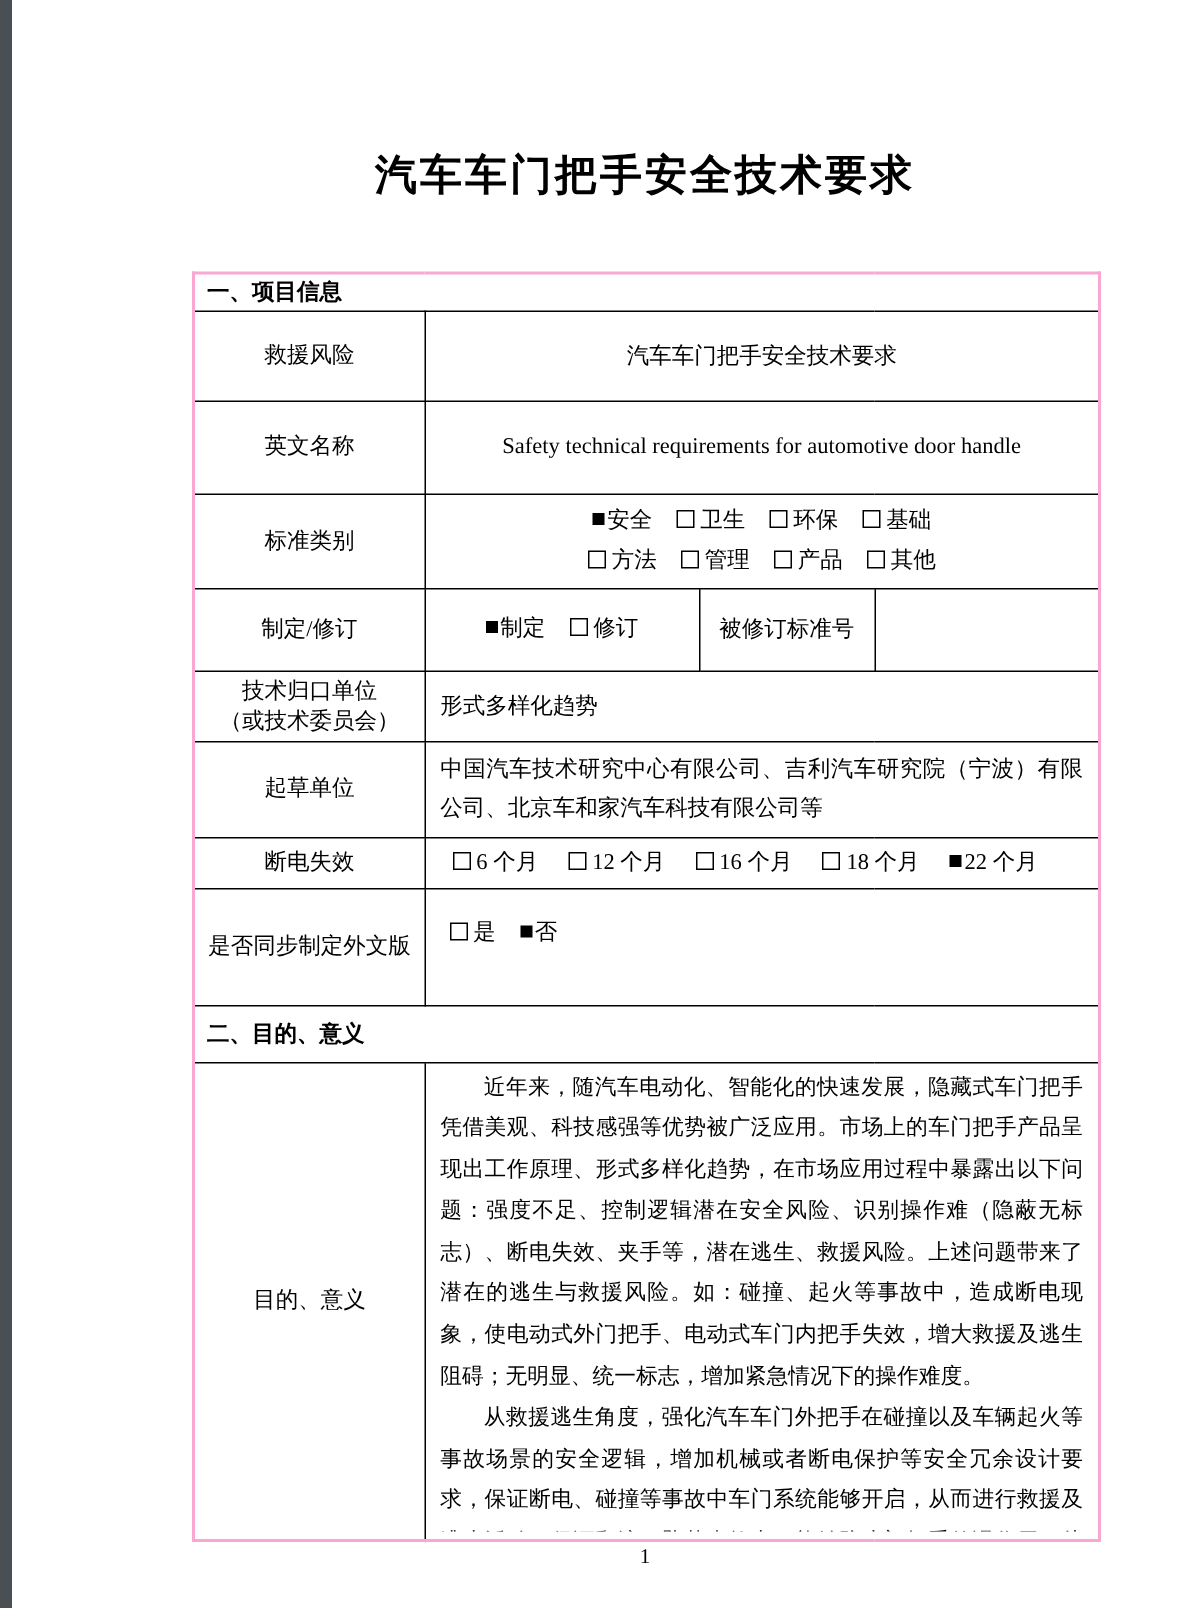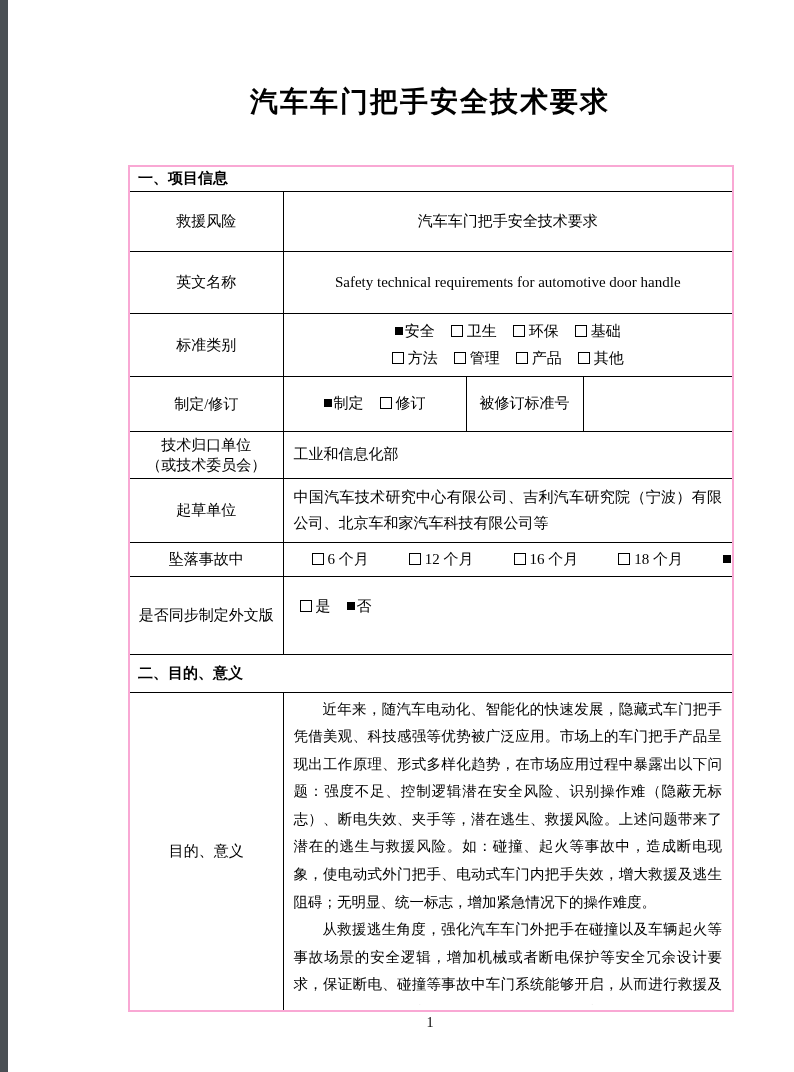--- a/index.html
+++ b/index.html
@@ -12,21 +12,21 @@
     overflow: hidden;
     position: relative;
   }
   .edge-strip {
     position: absolute; left: 0; top: 0;
     width: 8px; height: 1072px;
     background: #4a4f54;
   }
   .doc {
     position: absolute;
-    left: 128px; top: 0;
+    left: 128px; top: 16px;
     width: 604px;
   }
   .doc-title {
     margin: 84px 0 0 0;
     font-size: 28px;
     line-height: 36px;
     font-weight: bold;
     text-align: center;
     letter-spacing: 2px;
   }
@@ -52,21 +52,21 @@
     text-align: left;
   }
   .label-cell { text-align: center; line-height: 20px; }
   .center { text-align: center; }
   .left-pad { text-align: left; padding-left: 10px !important; padding-right: 10px !important; }
   .top-align { vertical-align: top !important; padding-top: 16px !important; }
   
   .cb-line { line-height: 27px; white-space: nowrap; }
   .cb-line.centered { text-align: center; }
   .opt { margin: 0 8px; }
-  .opt-tight .opt { margin: 0 20px; }
+  .opt-tight .opt { margin: 0 10px; }
   .cb {
     display: inline-block;
     width: 12px; height: 12px;
     border: 1.6px solid #000;
     vertical-align: -1px;
     margin-right: 4px;
   }
   .cb.checked {
     width: 8px; height: 8px;
     border: none;
@@ -154,30 +154,30 @@
       <td class="center">被修订标准号</td>
       <td></td>
     </tr>
 
 
     <tr class="r7">
       <td class="label-cell">
         <div>技术归口单位</div>
         <div>（或技术委员会）</div>
       </td>
-      <td colspan="3" class="left-pad">工业和信息化部</td>
+      <td colspan="3" class="left-pad">形式多样化趋势</td>
     </tr>
 
     <tr class="r8">
       <td class="label-cell">起草单位</td>
       <td colspan="3" class="left-pad" style="text-align:justify; line-height:26px;">中国汽车技术研究中心有限公司、吉利汽车研究院（宁波）有限公司、北京车和家汽车科技有限公司等</td>
     </tr>
 
     <tr class="r9">
-      <td class="label-cell">坠落事故中</td>
+      <td class="label-cell">断电失效</td>
       <td colspan="3" class="opt-tight" style="padding-left:8px;">
             <div class="cb-line"><span class="opt"><span class="cb"></span><span>6 个月</span></span><span class="opt"><span class="cb"></span><span>12 个月</span></span><span class="opt"><span class="cb"></span><span>16 个月</span></span><span class="opt"><span class="cb"></span><span>18 个月</span></span><span class="opt"><span class="cb checked"></span><span>22 个月</span></span></div>
           </td>
     </tr>
 
     <tr class="r10">
       <td class="label-cell" style="padding:2px 1px;">是否同步制定外文版</td>
       <td colspan="3" class="top-align" style="padding-left:8px;">
             <div class="cb-line"><span class="opt"><span class="cb"></span><span>是</span></span><span class="opt"><span class="cb checked"></span><span>否</span></span></div>
           </td>

